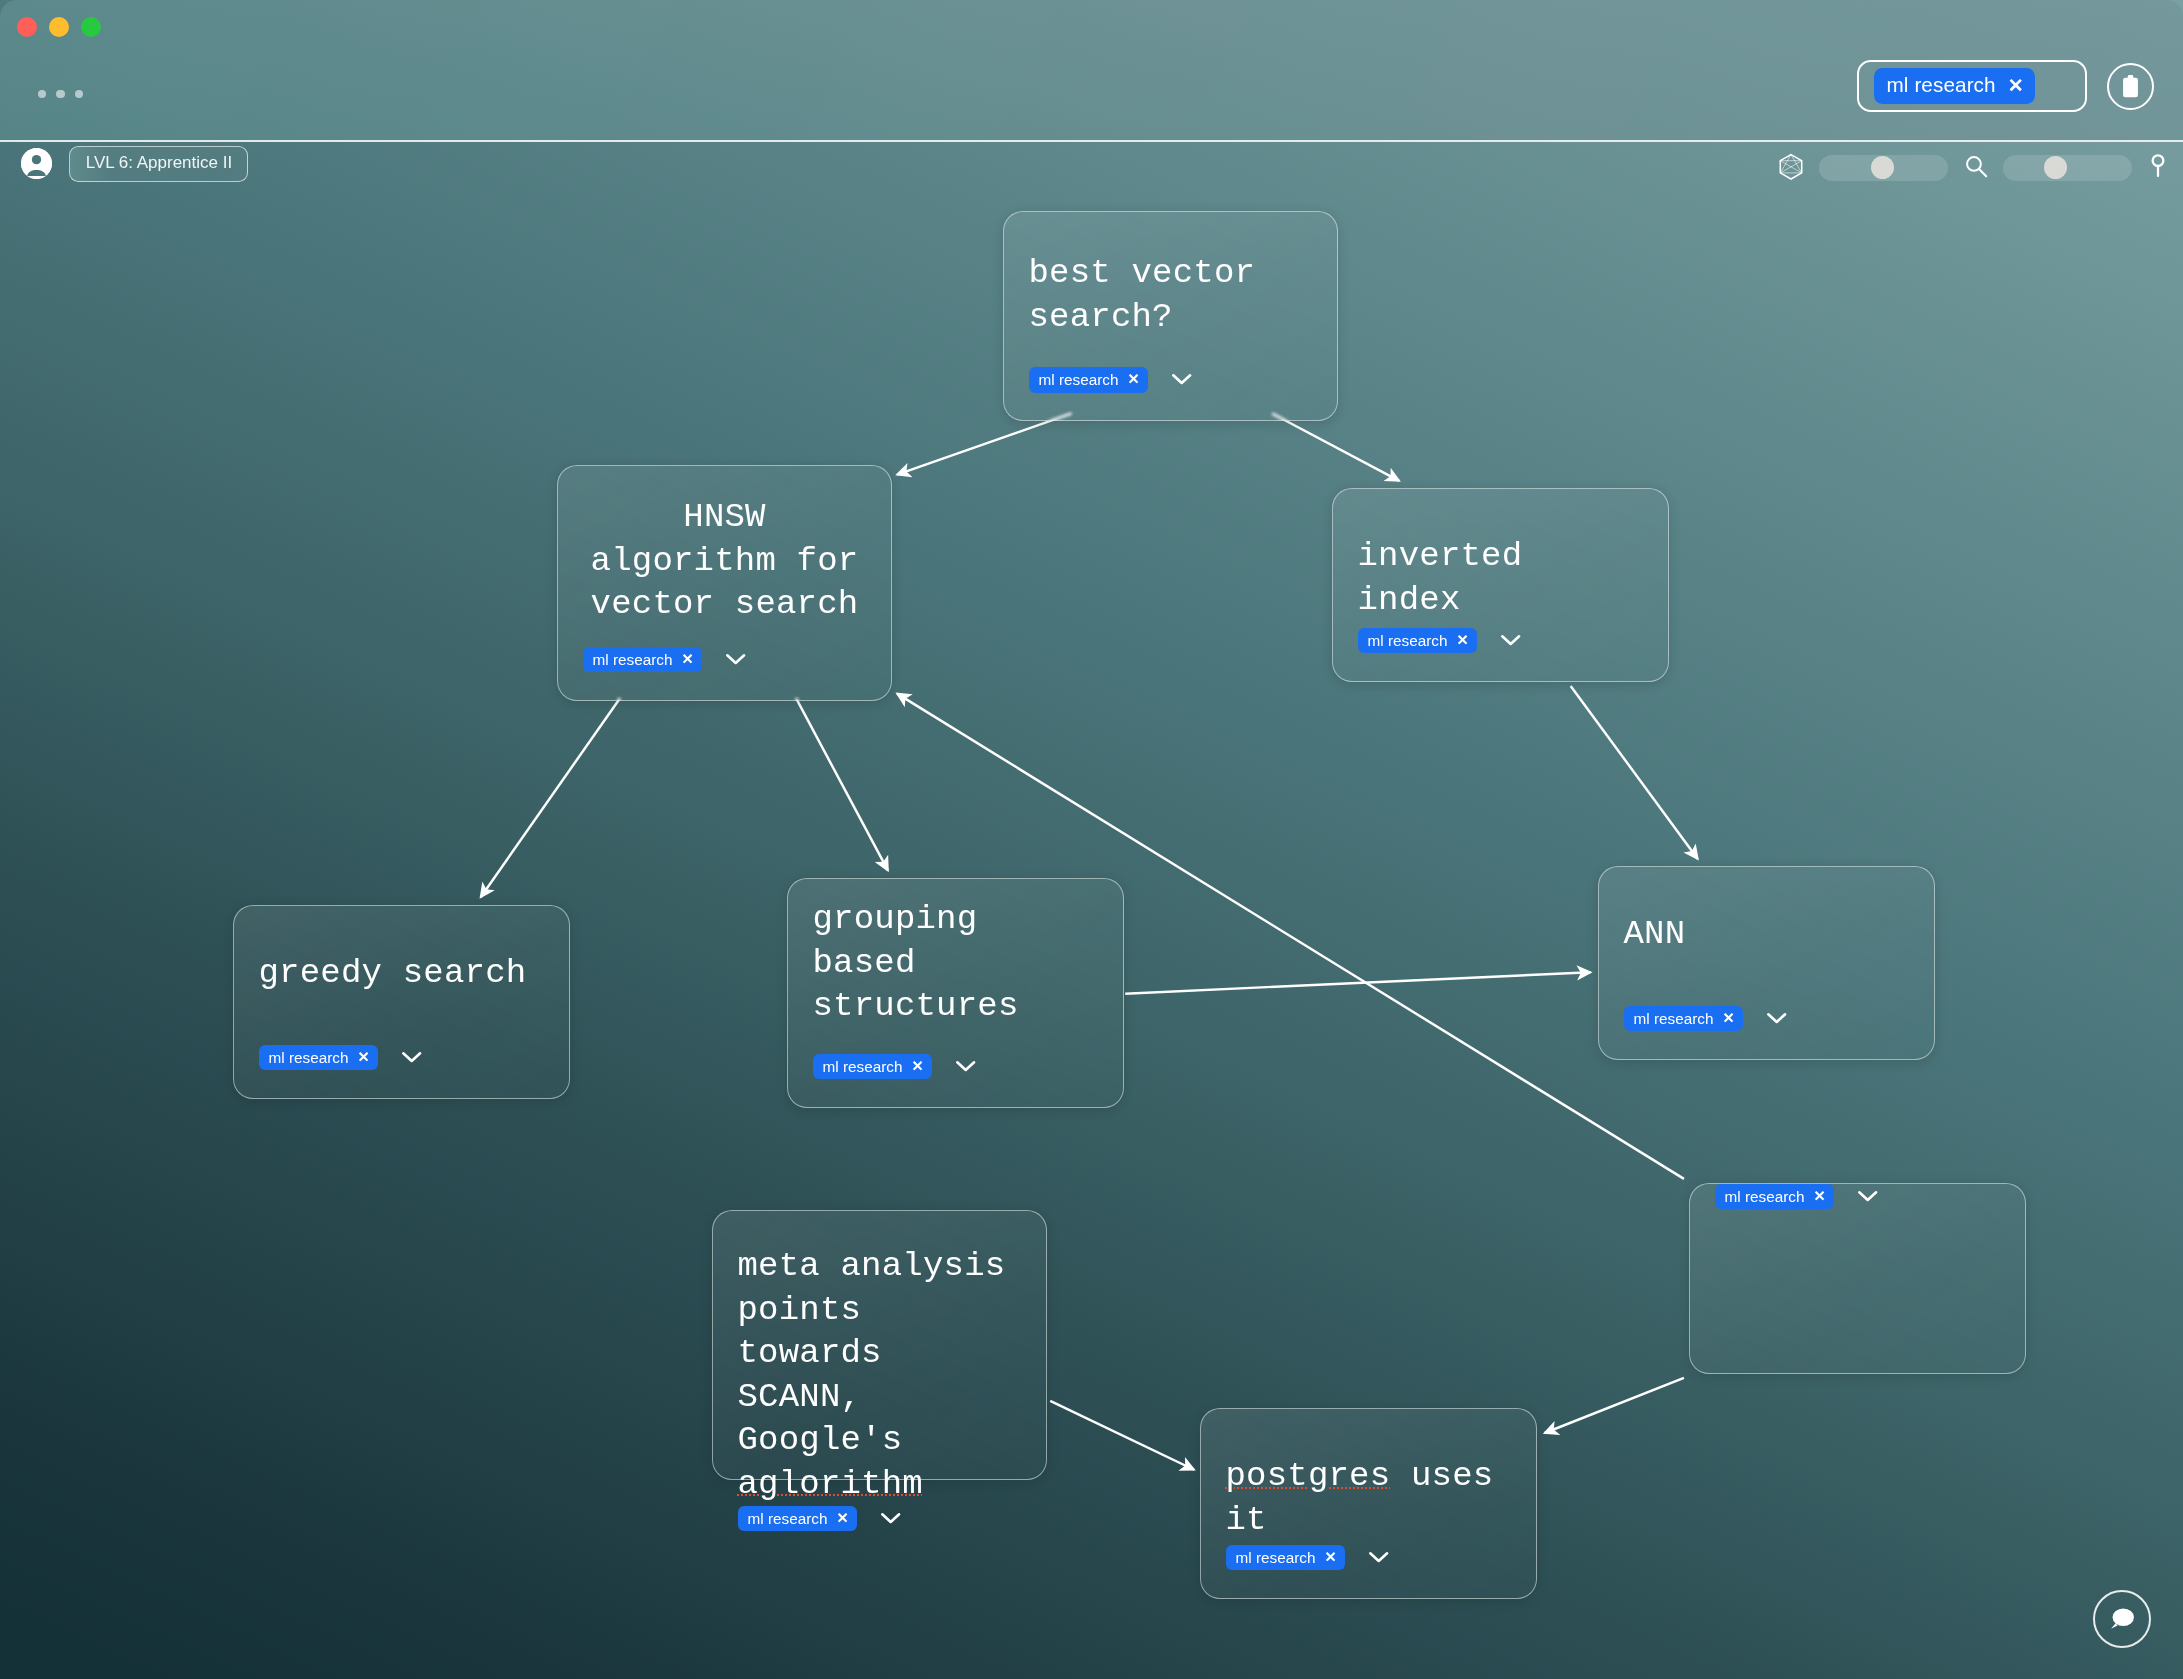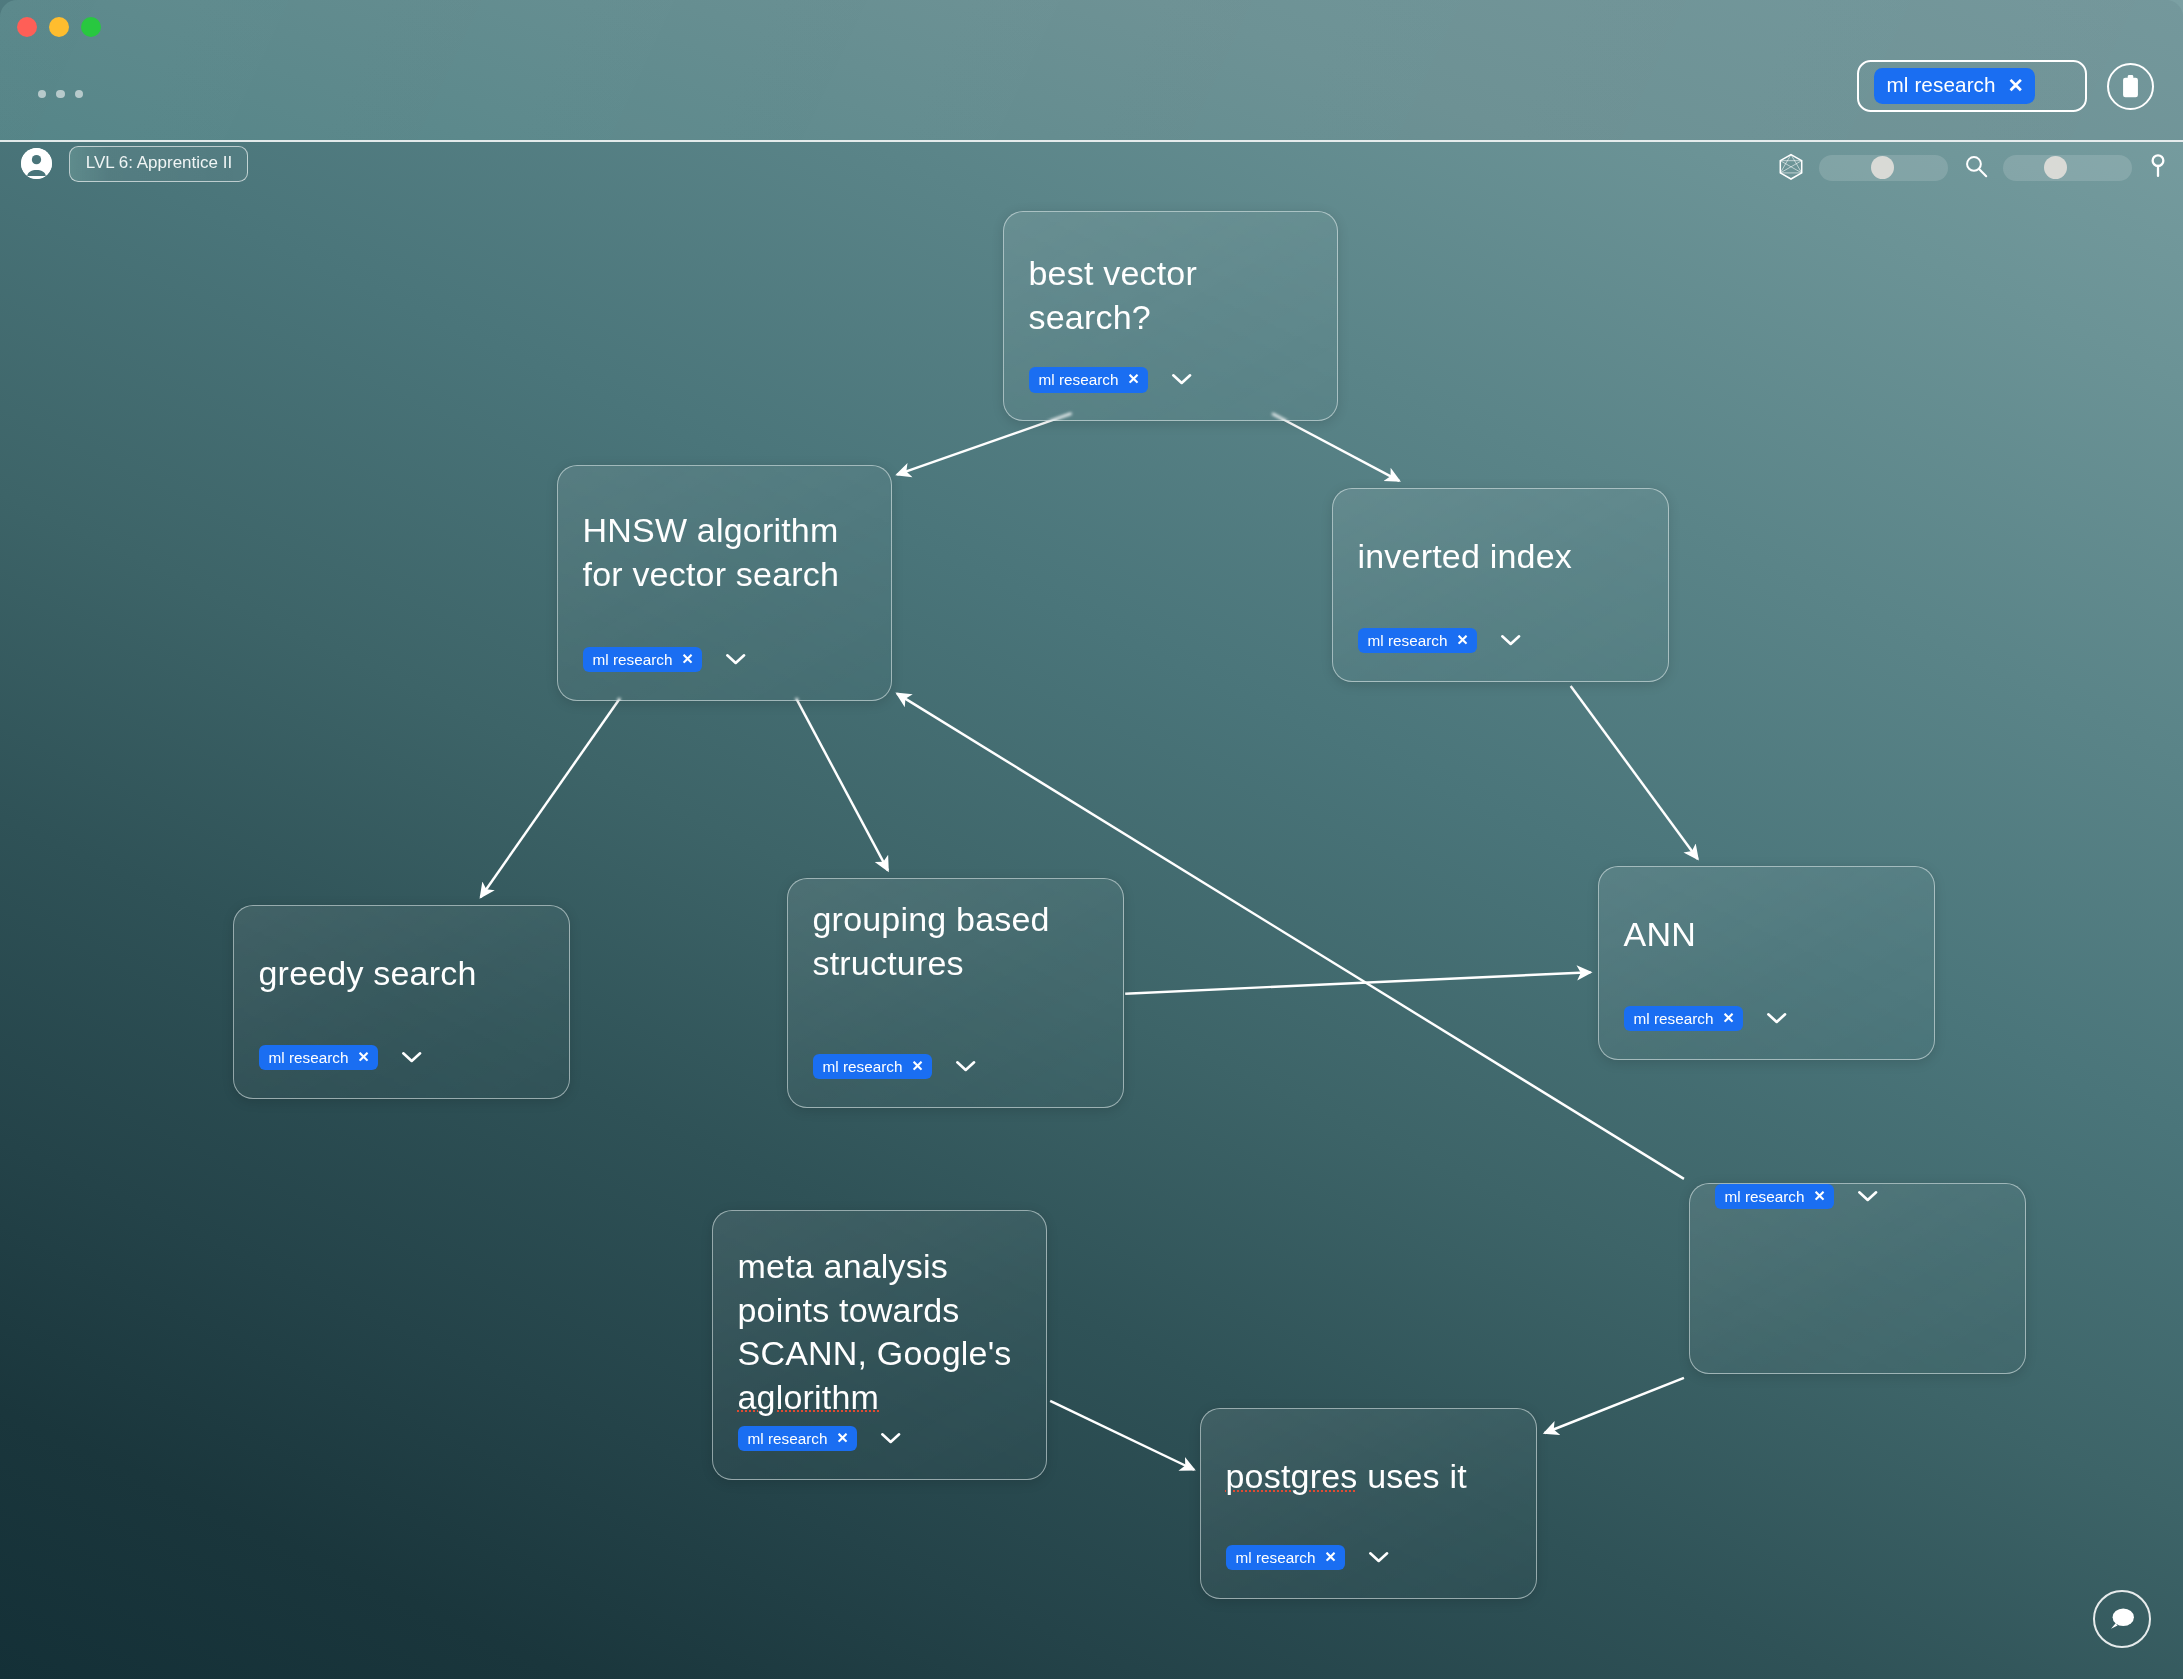--- a/index.html
+++ b/index.html
@@ -197,20 +197,21 @@
   }
 
   .node-title {
     color: #ffffff;
     font-size: 34px;
     line-height: 1.28;
     font-weight: 400;
     letter-spacing: 0.2px;
     padding-top: 0;
     word-break: break-word;
+    font-family: Liberation Mono, monospace;
   }
   .node-title .misspell {
     text-decoration: underline;
     text-decoration-style: dotted;
     text-decoration-color: #e04a32;
     text-decoration-thickness: 2.3px;
     text-underline-offset: 2.3px;
   }
 
   .node-footer {
@@ -356,21 +357,21 @@
               <span class="chip-x">✕</span>
             </span>
             <span class="chevron">
               <svg width="21.4" height="13" viewBox="0 0 28 17">
                 <path d="M3 3 L14 13 L25 3" fill="none" stroke="#ffffff" stroke-width="3.4" stroke-linecap="round" stroke-linejoin="round"></path>
               </svg>
             </span>
           </div>
         </div>
         <div class="node" style="left: 557px; top: 257px; width: 335px; height: 236px;">
-          <div class="node-title" style="padding-top: 43px;"><span>HNSW algorithm for vector search</span></div>
+          <div class="node-title" style="padding-top: 30px; text-align: center;"><span>HNSW algorithm for vector search</span></div>
           <div class="node-footer" style="padding-bottom: 27.6px;">
             <span class="node-chip">
               <span>ml research</span>
               <span class="chip-x">✕</span>
             </span>
             <span class="chevron">
               <svg width="21.4" height="13" viewBox="0 0 28 17">
                 <path d="M3 3 L14 13 L25 3" fill="none" stroke="#ffffff" stroke-width="3.4" stroke-linecap="round" stroke-linejoin="round"></path>
               </svg>
             </span>

